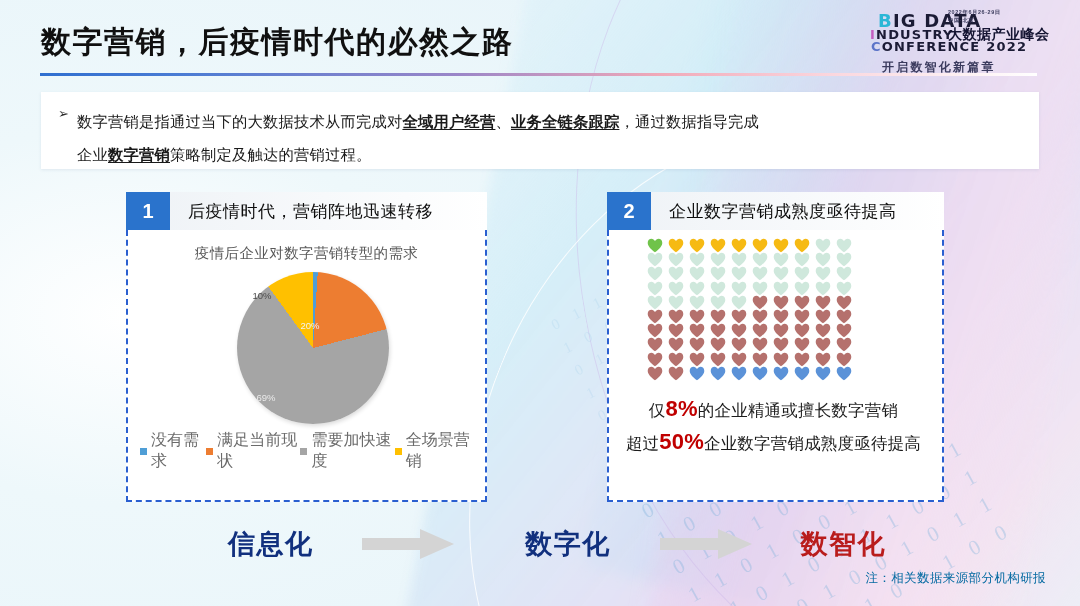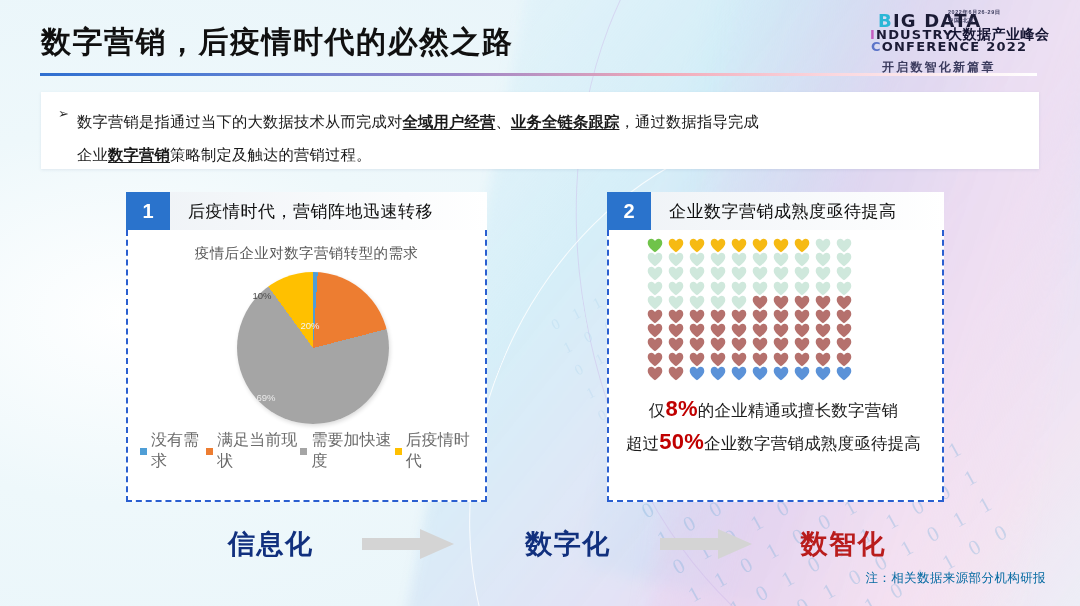--- a/index.html
+++ b/index.html
@@ -255,21 +255,21 @@
         <div class="lg-item">
           <span class="lg-sw" style="background: rgb(237, 125, 49);"></span>
           <span>满足当前现状</span>
         </div>
         <div class="lg-item">
           <span class="lg-sw" style="background: rgb(165, 165, 165);"></span>
           <span>需要加快速度</span>
         </div>
         <div class="lg-item">
           <span class="lg-sw" style="background: rgb(255, 192, 0);"></span>
-          <span>后疫情时代</span>
+          <span>全场景营销</span>
         </div>
       </div>
   </div>
 </div>
 
 <div class="card" id="card2">
   <div class="card-head">
     <div class="card-num">2</div>
     <div class="card-title">企业数字营销成熟度亟待提高</div>
   </div>

